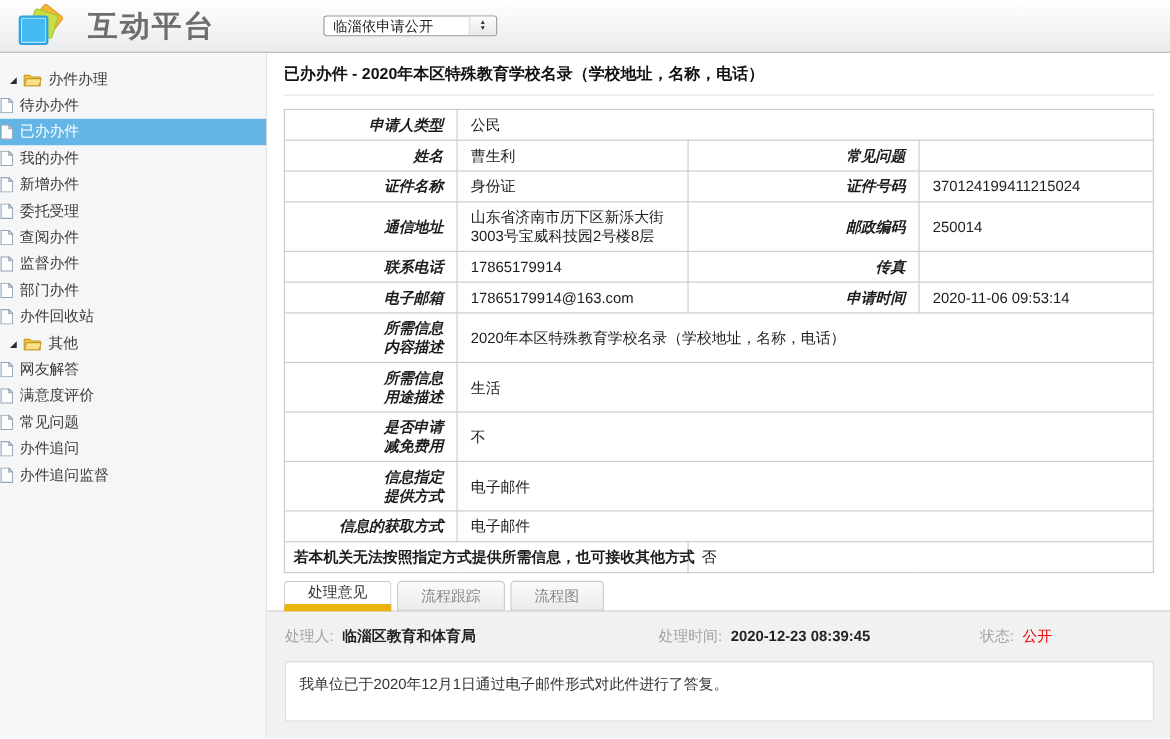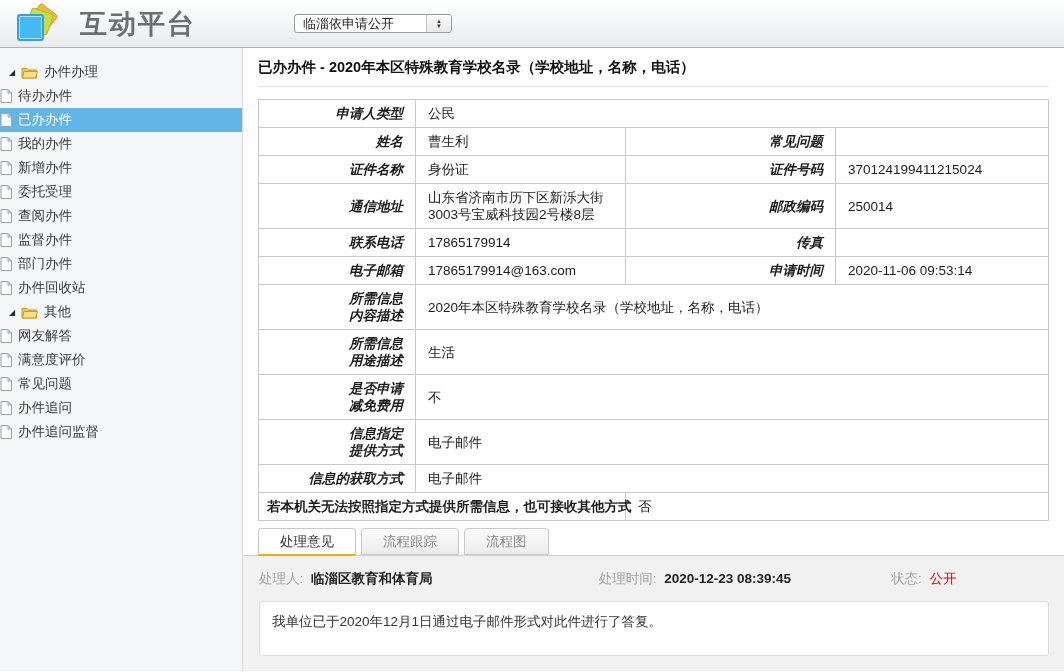--- a/index.html
+++ b/index.html
@@ -46,21 +46,21 @@
   table.detail td { border:1px solid #c9c9c9; vertical-align:middle; line-height:17px; padding:5px 8px; }
   table.detail td.lbl { font-weight:bold; text-align:right; padding-right:12px; white-space:pre-line;font-style:italic; }
   table.detail td.val { text-align:left; padding-left:12px; }
   table.detail td.lblwide { font-weight:bold; text-align:center; padding-right:12px; white-space:nowrap; }
 
   
   .tabbar { display:flex; margin-top:7px; position:relative; z-index:2; }
   .tab { height:27px; padding:0 21px; display:flex; align-items:center; font-size:13.5px;
     color:#888; background:linear-gradient(#fbfbfb,#ececec); border:1px solid #c9c9c9;
     border-radius:4px 4px 0 0; margin-right:5px; cursor:pointer; }
-  .tab.active { background:#fff; color:#333; border-bottom:2px solid #eab308; margin-bottom:-1px; height:28px; }
+  .tab.active { background:#fff; color:#333; border-bottom:7px solid #eab308; margin-bottom:-1px; height:28px; }
 
   .panel { background:#f1f1f1; border-top:1px solid #cfcfcf; flex:1;
     margin:0 -16px 0 -15px; padding:14px 16px 0 16px; position:relative; z-index:1; }
   .meta { display:flex; font-size:13.5px; align-items:center; }
   .meta .seg1 { width:43%; } .meta .seg2 { width:37%; } .meta .seg3 { width:20%; }
   .meta .mlabel { color:#a3a3a3; }
   .meta .mvalue { color:#222; font-weight:bold; margin-left:4px; }
   .meta .mstatus { font-weight:normal; }
   .reply-box { margin-top:13px; background:#fff; border:1px solid #dcdcdc; border-radius:3px;
     padding:11px 12px 24px 12px; font-size:13.5px; color:#333; }

